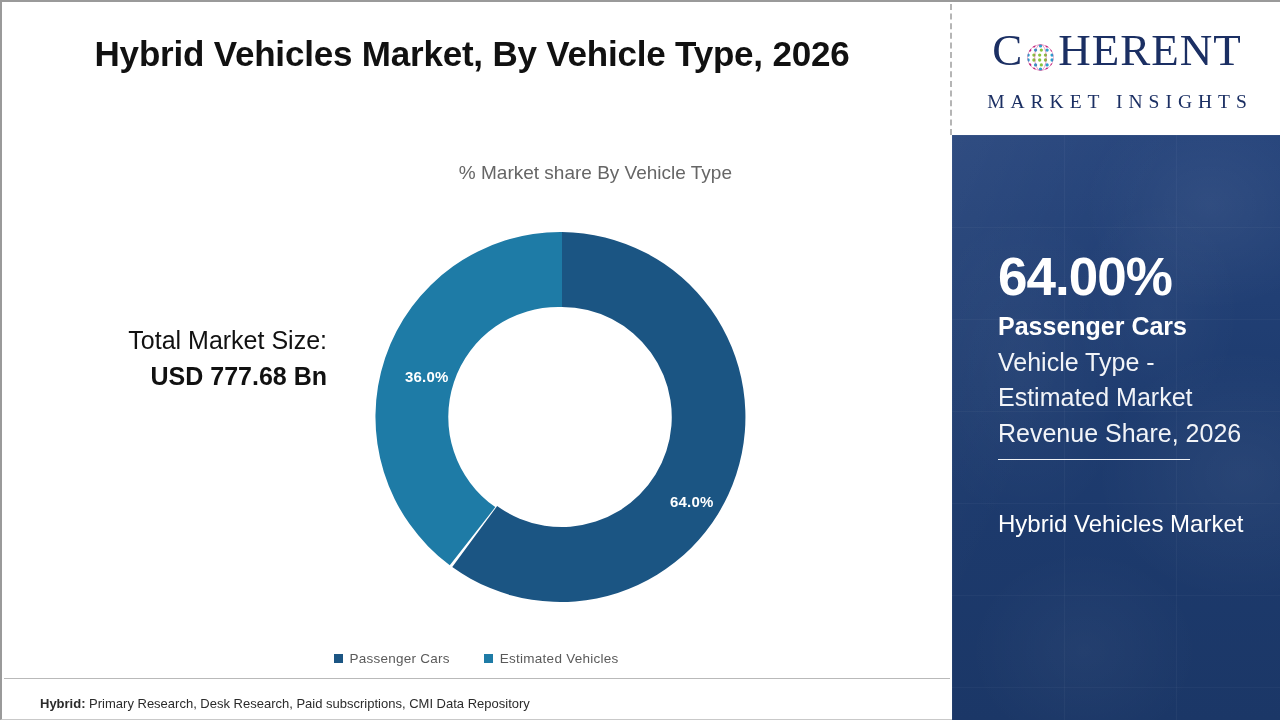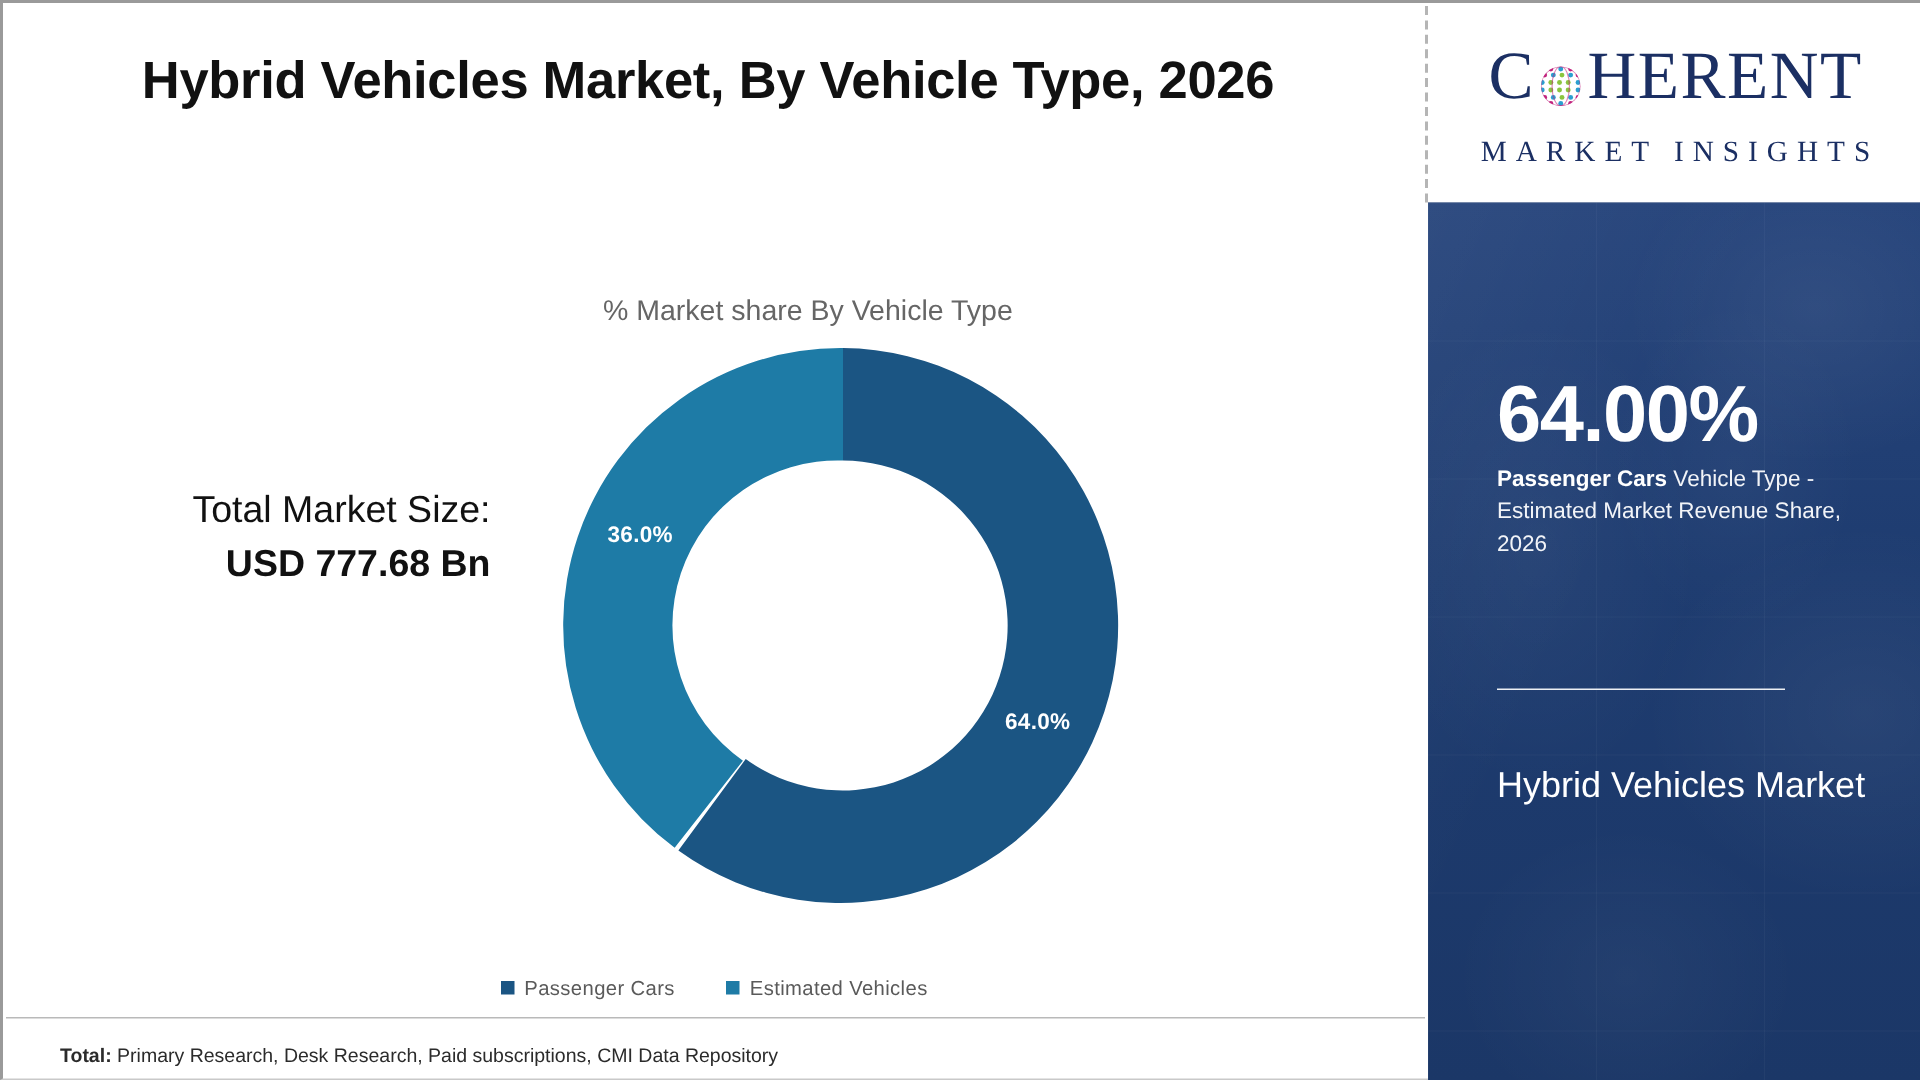--- a/index.html
+++ b/index.html
@@ -30,42 +30,42 @@
     width:860px;
     font-size:35px; font-weight:bold; color:#111111;
     letter-spacing:-0.2px;
     font-family:"Liberation Sans", sans-serif;
     white-space:nowrap;
     text-align:center;
   }
 
   #chart-subtitle{
     position:absolute; left:400px; top:160px; width:330px;
-    text-align:left;
-    font-size:19px; color:#666666;margin-top:35px;
+    text-align:right;
+    font-size:19px; color:#666666;
   }
 
   
   #total-market{
     position:absolute; left:25px; top:322px; width:300px;
     color:#111111;
     text-align:right;
   }
   #total-market .tm-label{ font-size:25px; font-weight:400; line-height:1.35; }
   #total-market .tm-value{ font-size:25px; font-weight:bold; line-height:1.45; }
 
   
   #donut-wrap{
     position:absolute; left:370px; top:225px; width:380px; height:380px;
   }
   #donut-svg{ display:block; width:380px; height:380px; }
 
   .slice-label{
     position:absolute; color:#ffffff; font-size:15px; font-weight:bold;
-    letter-spacing:0.2px; white-space:nowrap;
+    letter-spacing:0.2px; white-space:nowrap;margin-top:20px;
   }
   #label-commercial{ left:403px; top:346px; }
   #label-passenger { left:668px; top:471px; }
 
   
   #chart-legend{
     position:absolute; left:0px; top:649px; width:948px;
     display:flex; justify-content:center; align-items:center; gap:34px;
   }
   .legend-item{ display:flex; align-items:center; gap:7px; }
@@ -138,21 +138,21 @@
       linear-gradient(to bottom, rgba(255,255,255,.030) 1px, transparent 1px) 0 0/100% 92px;
   }
 
   #stat-value{
     position:absolute; left:46px; top:115px;
     color:#ffffff; font-size:53px; font-weight:bold; letter-spacing:-1px;
     line-height:1;
   }
   #stat-caption{
     position:absolute; left:46px; top:174px; width:250px;
-    color:#f2f4f8; font-size:15px; line-height:1.42;
+    color:#f2f4f8; font-size:25px; line-height:1.42;
   }
   #stat-caption .hl{ font-weight:bold; color:#ffffff; }
 
   #panel-rule{
     position:absolute; left:46px; top:324px; width:192px; height:1px;
     background:#ffffff; opacity:.92;
   }
 
   #brand-name{
     position:absolute; left:46px; top:368px; width:252px;
@@ -200,21 +200,21 @@
         <span class="legend-text">Passenger Cars</span>
       </div>
       <div class="legend-item">
         <span class="legend-swatch" style="background:#1e7ba6"></span>
         <span class="legend-text">Estimated Vehicles</span>
       </div>
     </div>
 
     <div id="source-rule"></div>
     <div id="source-line">
-      <b>Total:</b><span> Primary Research, Desk Research, Paid subscriptions, CMI Data Repository</span>
+      <b>Hybrid:</b><span> Primary Research, Desk Research, Paid subscriptions, CMI Data Repository</span>
     </div>
   </div>
 
   <div id="vertical-divider"></div>
 
   <div id="logo-area">
     <div id="logo-wordmark">
       <span>C</span>
       <span id="logo-globe">
         <svg viewBox="0 0 40 40" width="33" height="33">

